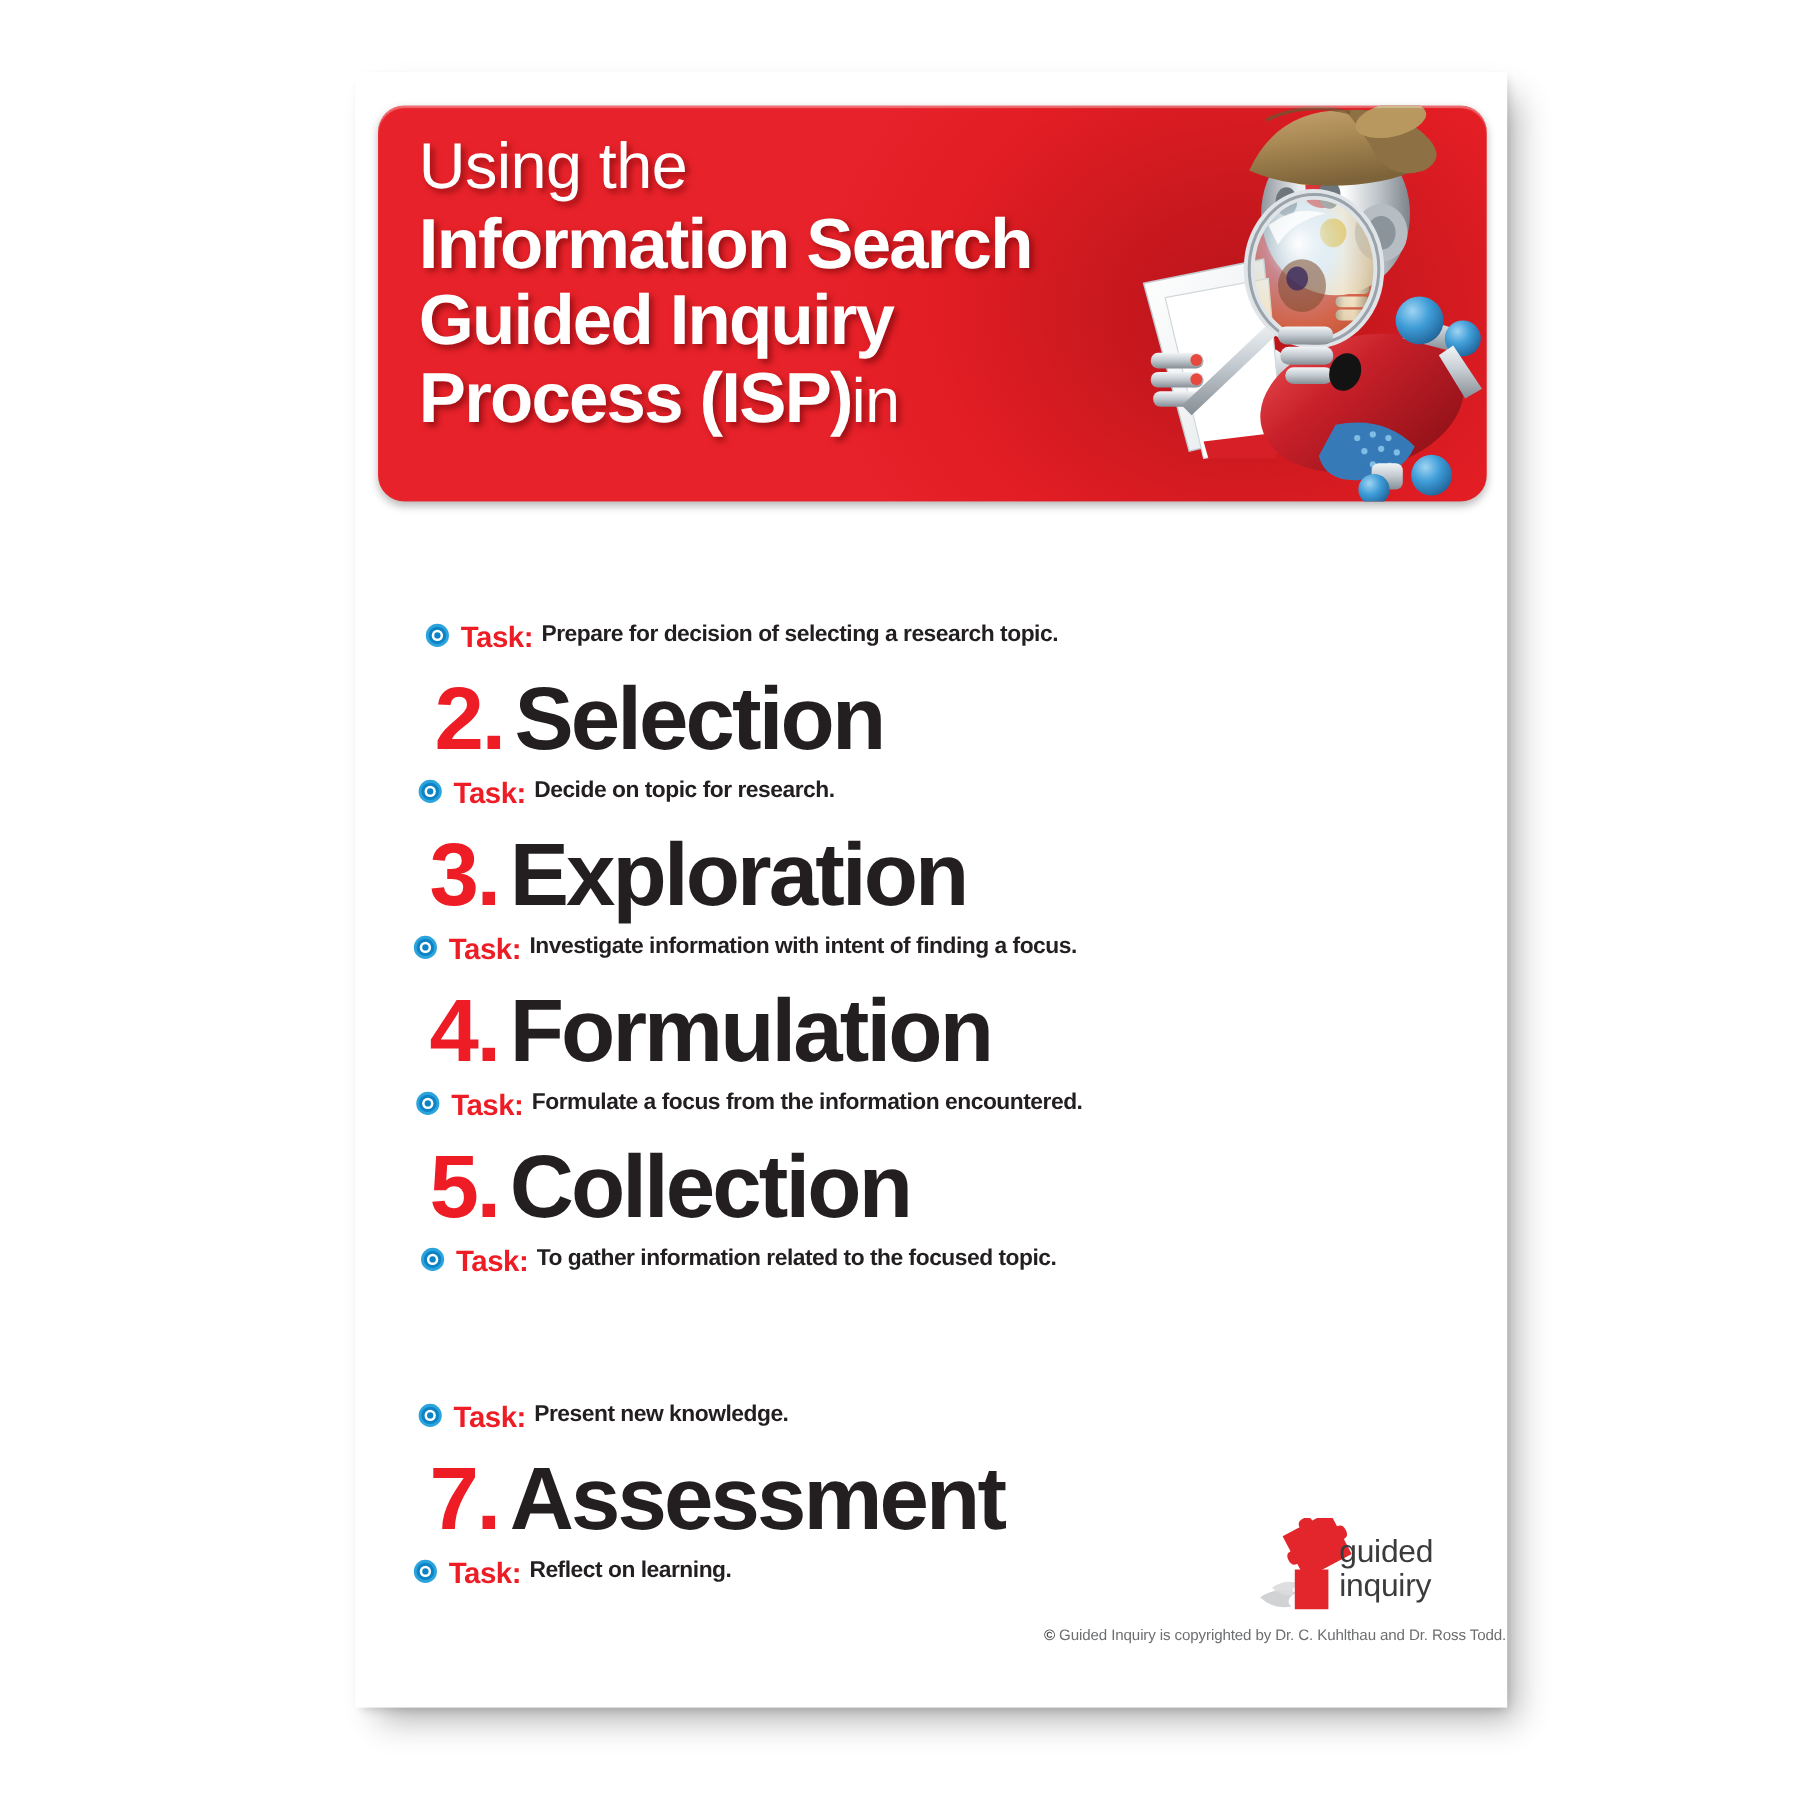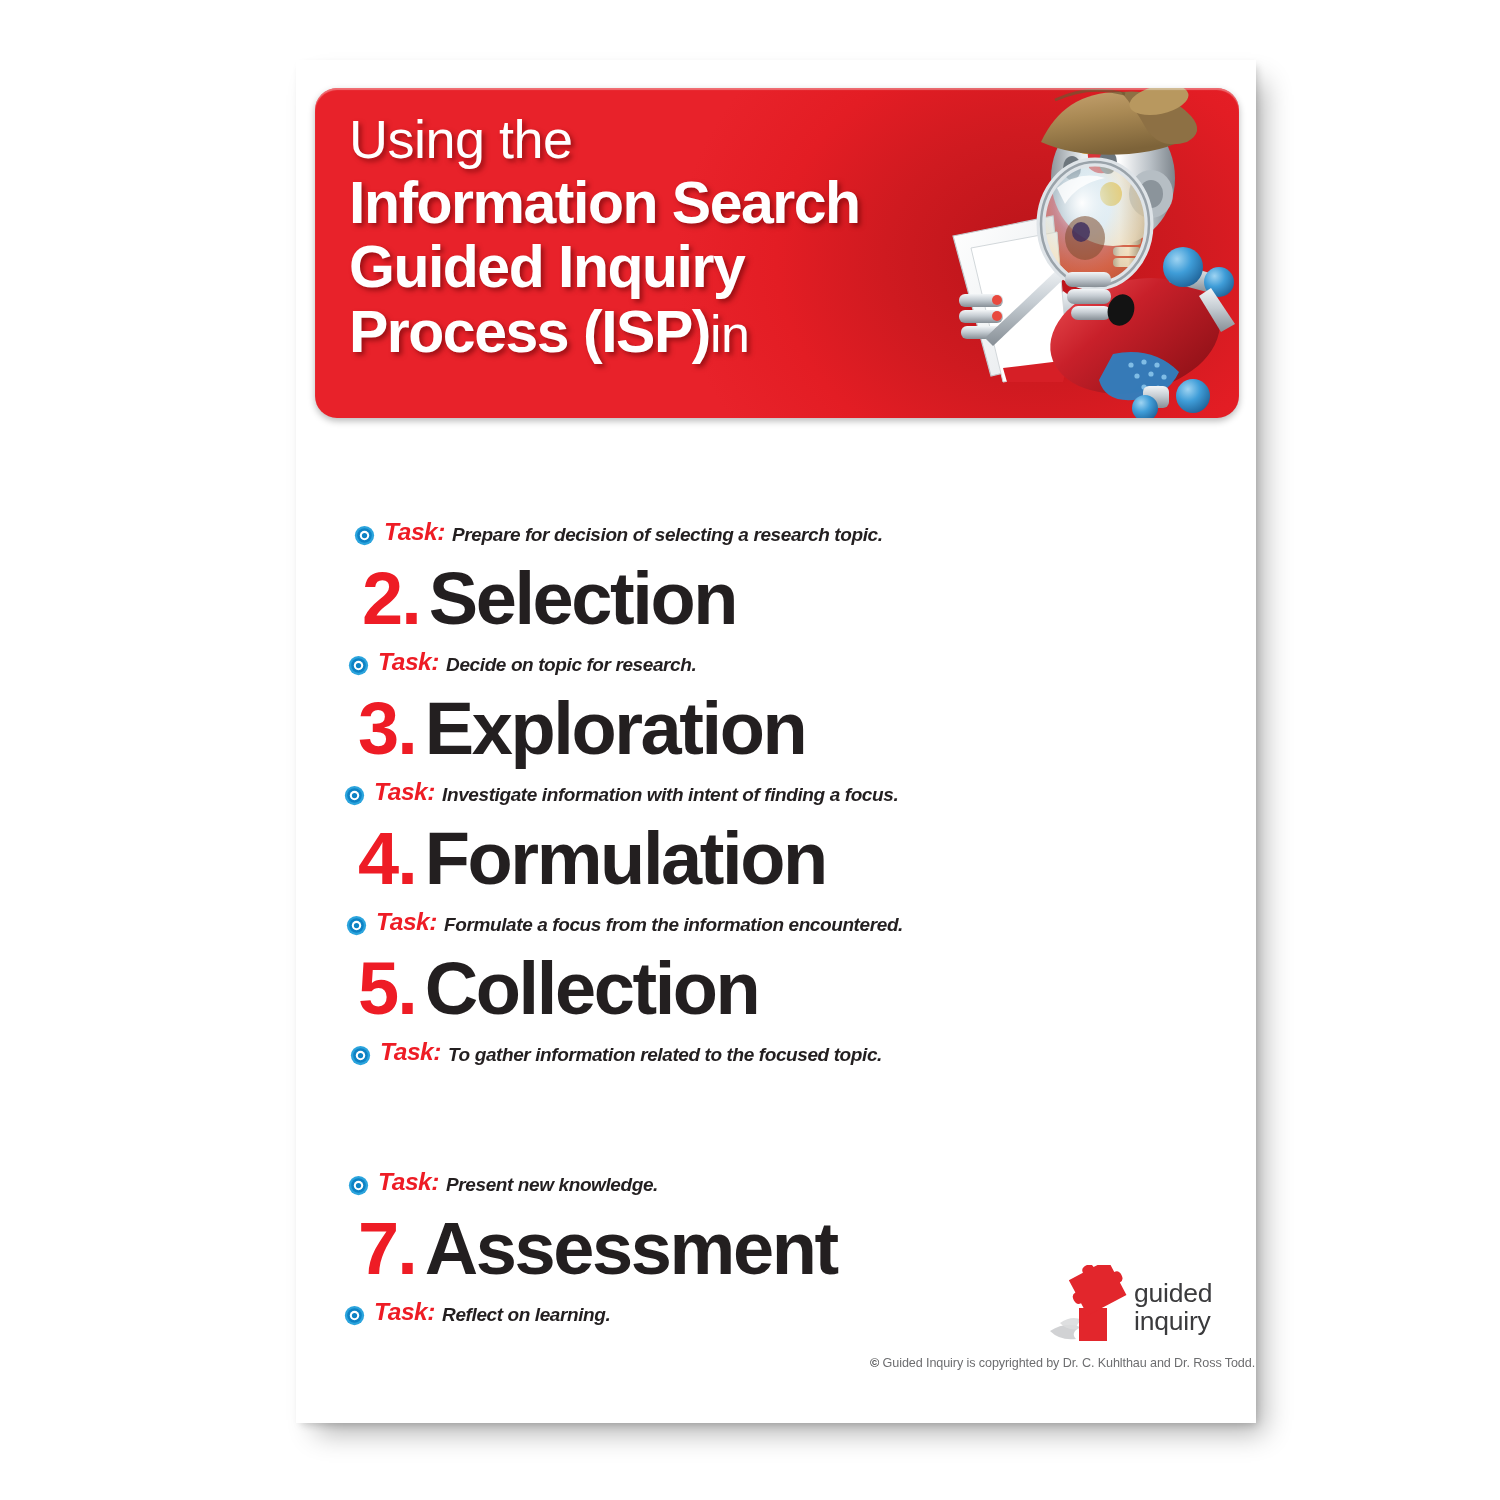--- a/index.html
+++ b/index.html
@@ -103,23 +103,22 @@
     font-weight: 800;
     color: #231f20;
     letter-spacing: -2.4px;
     margin-left: 9px;
   }
   .step-task {
     position: absolute;
     left: 60px;
     top: 86px;
     display: flex;
-    align-items: flex-end;
+    align-items: flex-start;
     white-space: nowrap;
-    font-style: italic;
   }
   .bullet-icon {
     width: 21px;
     height: 21px;
     flex: 0 0 21px;
     margin-right: 9px;
     margin-top: 1px;
   }
   .task-label {
     font-size: 24.5px;
@@ -155,21 +154,21 @@
   #footer-logo {
     position: absolute;
     left: 752px;
     top: 1205px;
     width: 180px;
     height: 82px;
   }
   #logo-mark { position:absolute; left:0; top:0; width: 88px; height: 80px; }
   #logo-words {
     position: absolute;
-    left: 86px;
+    left: 68px;
     top: 14px;
     font-size: 26.5px;
     line-height: 1.06;
     color: #3b3b3d;
     font-weight: 400;
     letter-spacing: -0.2px;
   }
   #logo-words span { display:block; }
 
   #copyright {

